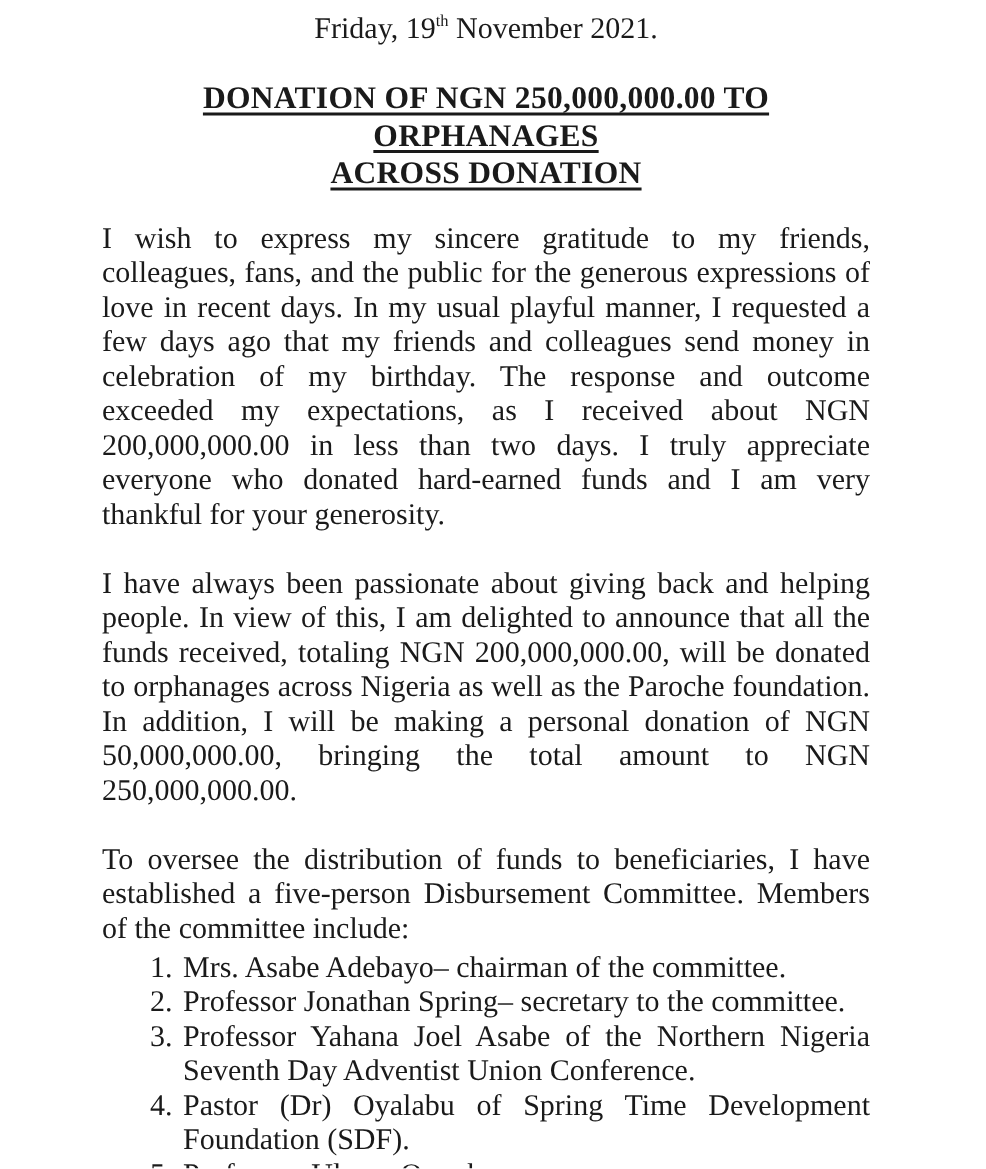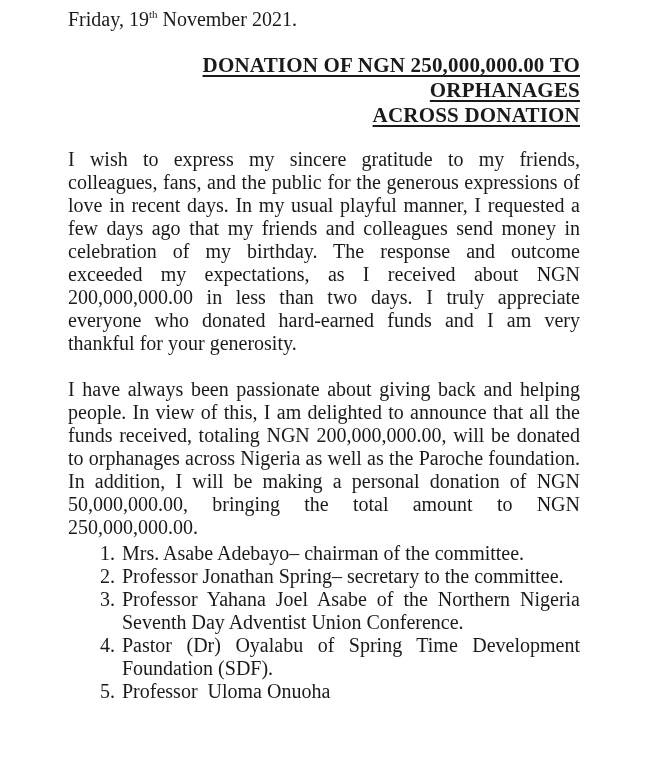--- a/index.html
+++ b/index.html
@@ -14,35 +14,35 @@
     overflow: hidden;
     background: #ffffff;
     box-sizing: border-box;
     padding: 8px 77px 0 68px;
     font-family: "Liberation Serif", "DejaVu Serif", serif;
     font-size: 20px;
     line-height: 23px;
     color: #1a1a1a;
   }
   .date {
-    text-align: left;
+    text-align: center;
     line-height: 23px;
     white-space: nowrap;
   }
   .date sup {
     font-size: 11px;
     line-height: 0;
     vertical-align: super;
   }
   .title {
     margin: 22px 0 0 0;
     font-size: 21px;
     line-height: 25px;
     font-weight: bold;
-    text-align: right;
+    text-align: center;
     letter-spacing: 0.2px;
   }
   .title .tline {
     display: block;
     text-decoration: underline;
     text-underline-offset: 3px;
   }
   p.para {
     margin: 23px 0 0 0;
     text-align: justify;
@@ -71,20 +71,21 @@
 
   <h1 class="title">
     <span class="tline">DONATION OF NGN 250,000,000.00 TO ORPHANAGES</span>
     <span class="tline">ACROSS DONATION</span>
   </h1>
 
   <p class="para first">I wish to express my sincere gratitude to my friends, colleagues, fans, and the public for the generous expressions of love in recent days. In my usual playful manner, I requested a few days ago that my friends and colleagues send money in celebration of my birthday. The response and outcome exceeded my expectations, as I received about NGN 200,000,000.00 in less than two days. I truly appreciate everyone who donated hard-earned funds and I am very thankful for your generosity.</p>
 
   <p class="para">I have always been passionate about giving back and helping people. In view of this, I am delighted to announce that all the funds received, totaling NGN 200,000,000.00, will be donated to orphanages across Nigeria as well as the Paroche foundation. In addition, I will be making a personal donation of NGN 50,000,000.00, bringing the total amount to NGN 250,000,000.00.</p>
 
+  <p class="para">To oversee the distribution of funds to beneficiaries, I have established a five-person Disbursement Committee. Members of the committee include:</p>
 
   <ol class="committee">
     <li>Mrs. Asabe Adebayo– chairman of the committee.</li>
     <li>Professor Jonathan Spring– secretary to the committee.</li>
     <li>Professor Yahana Joel Asabe of the Northern Nigeria Seventh Day Adventist Union Conference.</li>
     <li>Pastor (Dr) Oyalabu of Spring Time Development Foundation (SDF).</li>
     <li>Professor &nbsp;Uloma Onuoha</li>
   </ol>
 
 </div>

